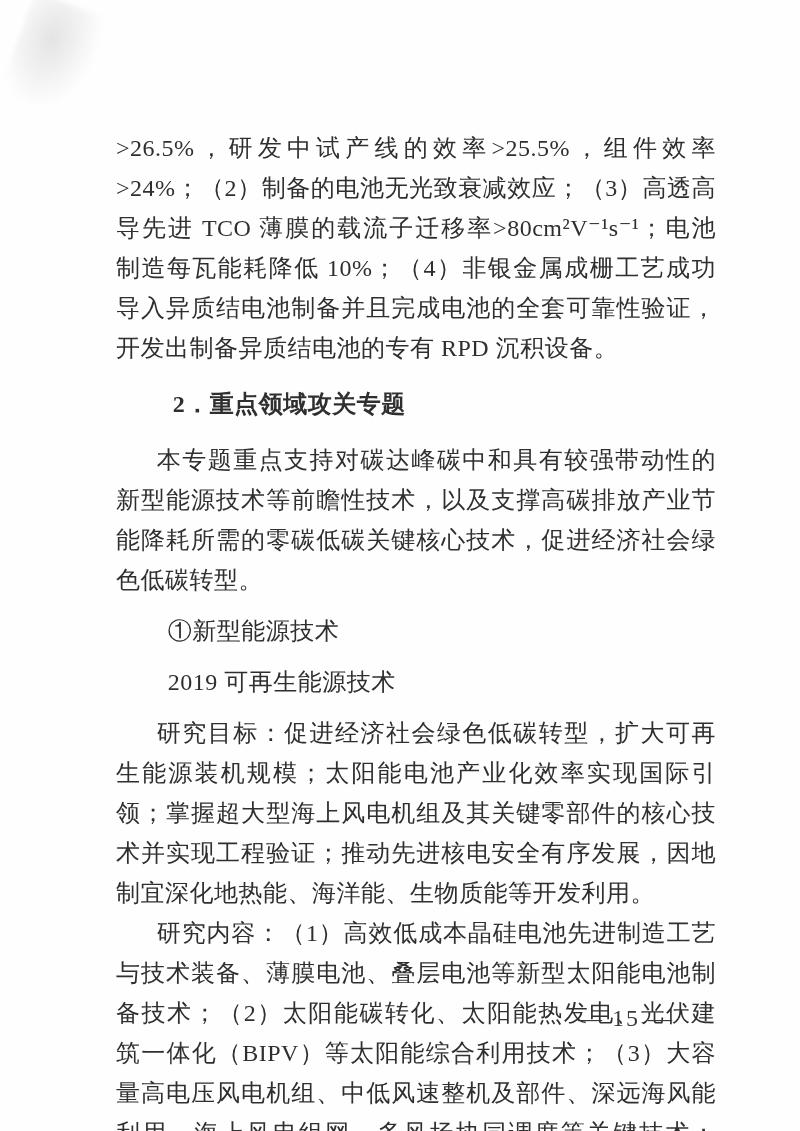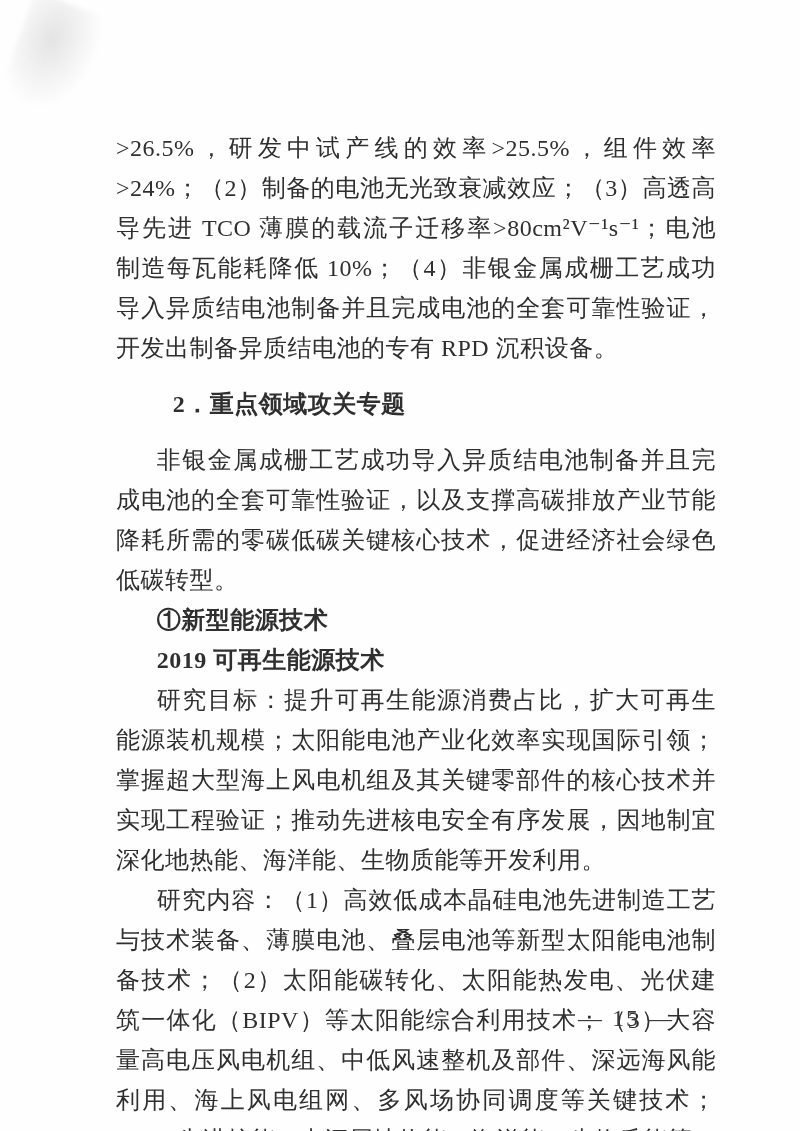--- a/index.html
+++ b/index.html
@@ -44,23 +44,23 @@
   }
   .content p.flush {
     text-indent: 0;
   }
   .heading-l1 {
     margin: 16px;
     text-indent: 1.7em;
     font-weight: 700;
   }
   .heading-l2, .heading-l3 {
-    margin: 0;
+    margin: 11px;
     text-indent: 1.7em;
-    font-weight: 700;
+    font-weight: 400;
   }
   .page-number {
     position: absolute;
     top: 998px;
     right: 126px;
     font-size: 24px;
     line-height: 40px;
     color: #3a3a3a;
     letter-spacing: 2px;
   }
@@ -71,27 +71,27 @@
 <div class="page">
 
   <div class="scan-smudge"></div>
 
   <div class="content">
 
     <p class="flush">&gt;26.5%，研发中试产线的效率&gt;25.5%，组件效率&gt;24%；（2）制备的电池无光致衰减效应；（3）高透高导先进 TCO 薄膜的载流子迁移率&gt;80cm²V⁻¹s⁻¹；电池制造每瓦能耗降低 10%；（4）非银金属成栅工艺成功导入异质结电池制备并且完成电池的全套可靠性验证，开发出制备异质结电池的专有 RPD 沉积设备。</p>
 
     <div class="heading-l1">2．重点领域攻关专题</div>
 
-    <p>非银金属成栅工艺成功导入异质结电池制备并且完成电池的全套可靠性验证，以及支撑高碳排放产业节能降耗所需的零碳低碳关键核心技术，促进经济社会绿色低碳转型。</p>
+    <p>本专题重点支持对碳达峰碳中和具有较强带动性的新型能源技术等前瞻性技术，以及支撑高碳排放产业节能降耗所需的零碳低碳关键核心技术，促进经济社会绿色低碳转型。</p>
 
     <div class="heading-l2">①新型能源技术</div>
 
     <div class="heading-l3">2019 可再生能源技术</div>
 
-    <p>研究目标：提升可再生能源消费占比，扩大可再生能源装机规模；太阳能电池产业化效率实现国际引领；掌握超大型海上风电机组及其关键零部件的核心技术并实现工程验证；推动先进核电安全有序发展，因地制宜深化地热能、海洋能、生物质能等开发利用。</p>
+    <p>研究目标：促进经济社会绿色低碳转型，扩大可再生能源装机规模；太阳能电池产业化效率实现国际引领；掌握超大型海上风电机组及其关键零部件的核心技术并实现工程验证；推动先进核电安全有序发展，因地制宜深化地热能、海洋能、生物质能等开发利用。</p>
 
     <p>研究内容：（1）高效低成本晶硅电池先进制造工艺与技术装备、薄膜电池、叠层电池等新型太阳能电池制备技术；（2）太阳能碳转化、太阳能热发电、光伏建筑一体化（BIPV）等太阳能综合利用技术；（3）大容量高电压风电机组、中低风速整机及部件、深远海风能利用、海上风电组网、多风场协同调度等关键技术；（4）先进核能、中深层地热能、海洋能、生物质能等</p>
 
   </div>
 
   <div class="page-number">— 15 —</div>
 
 </div>
 
 </body></html>

